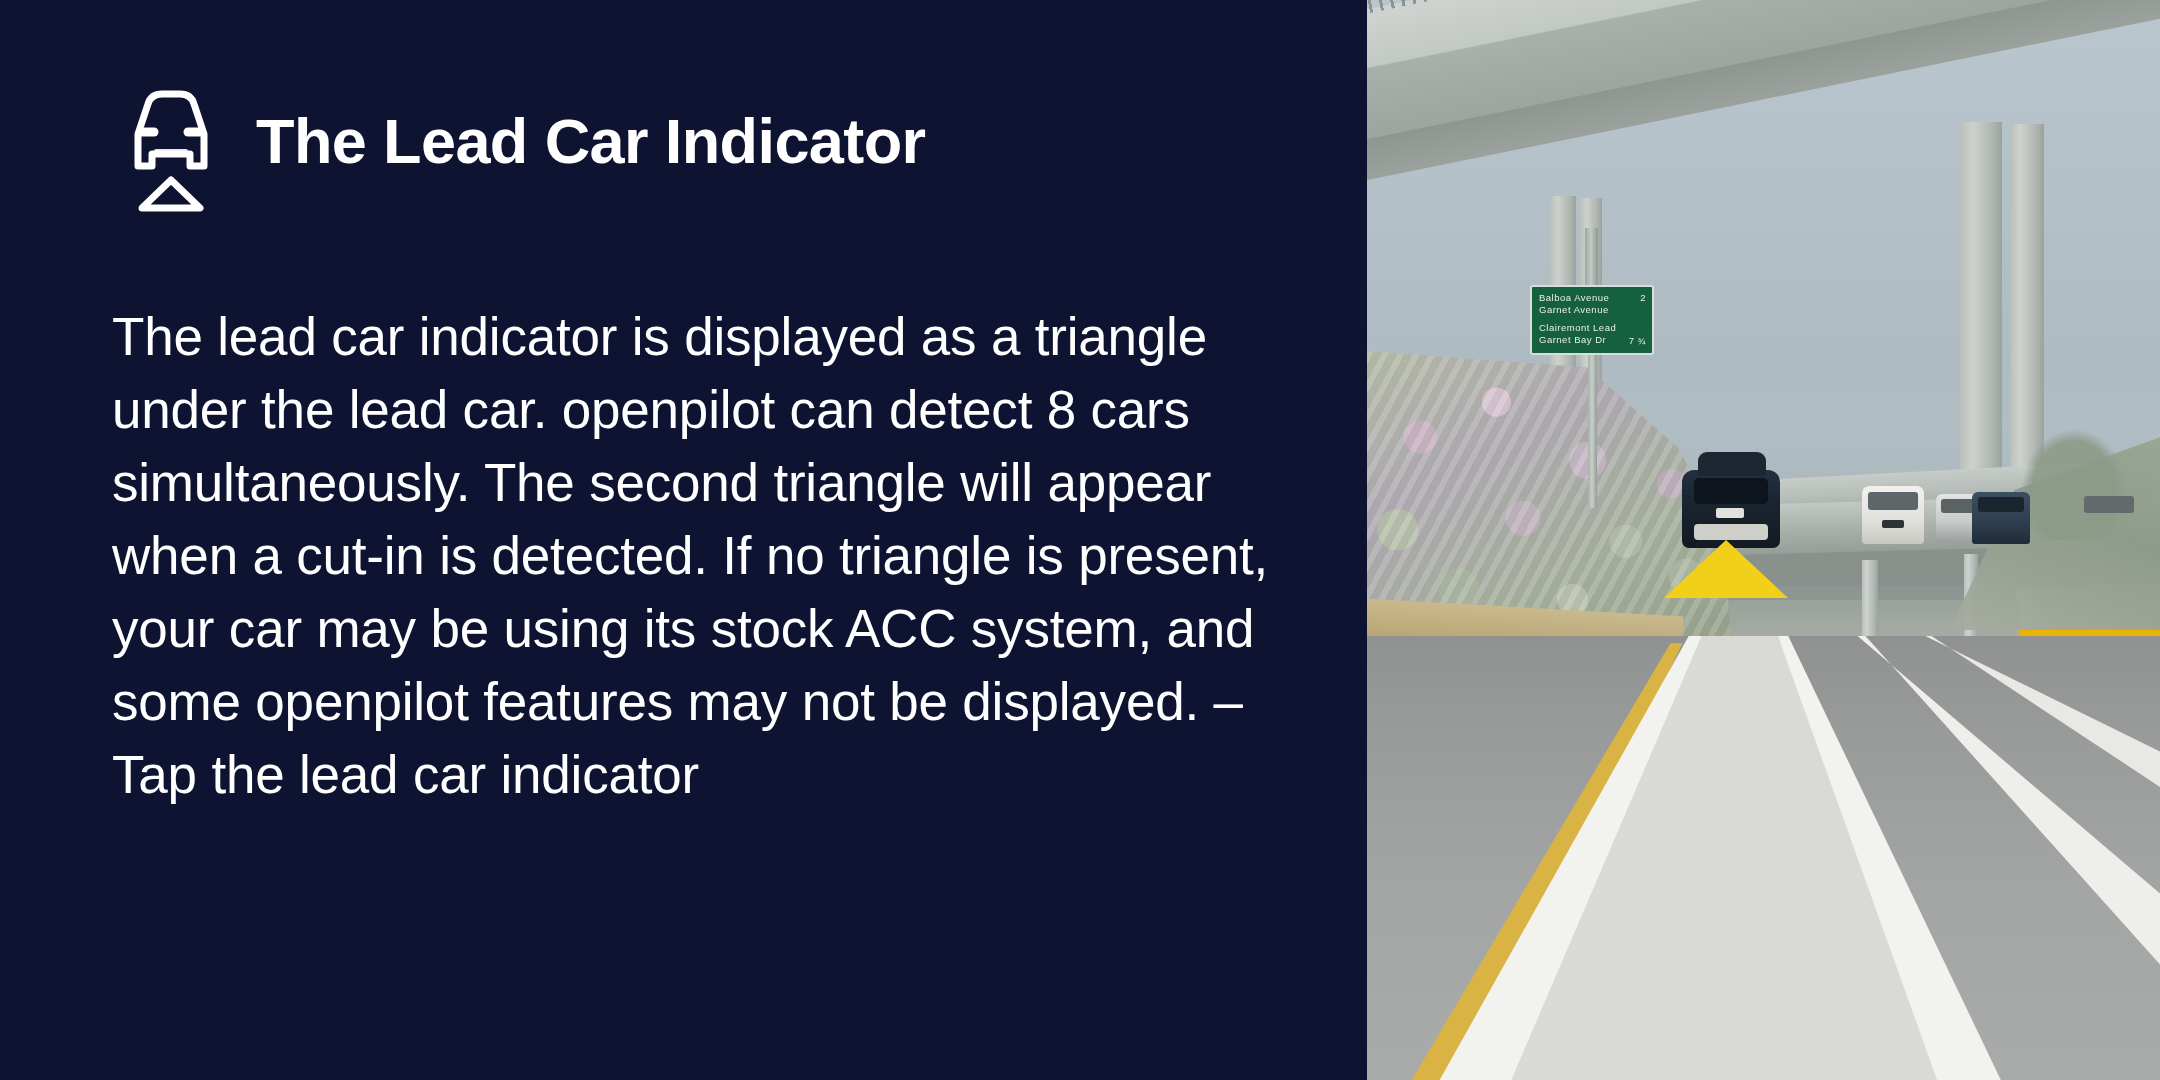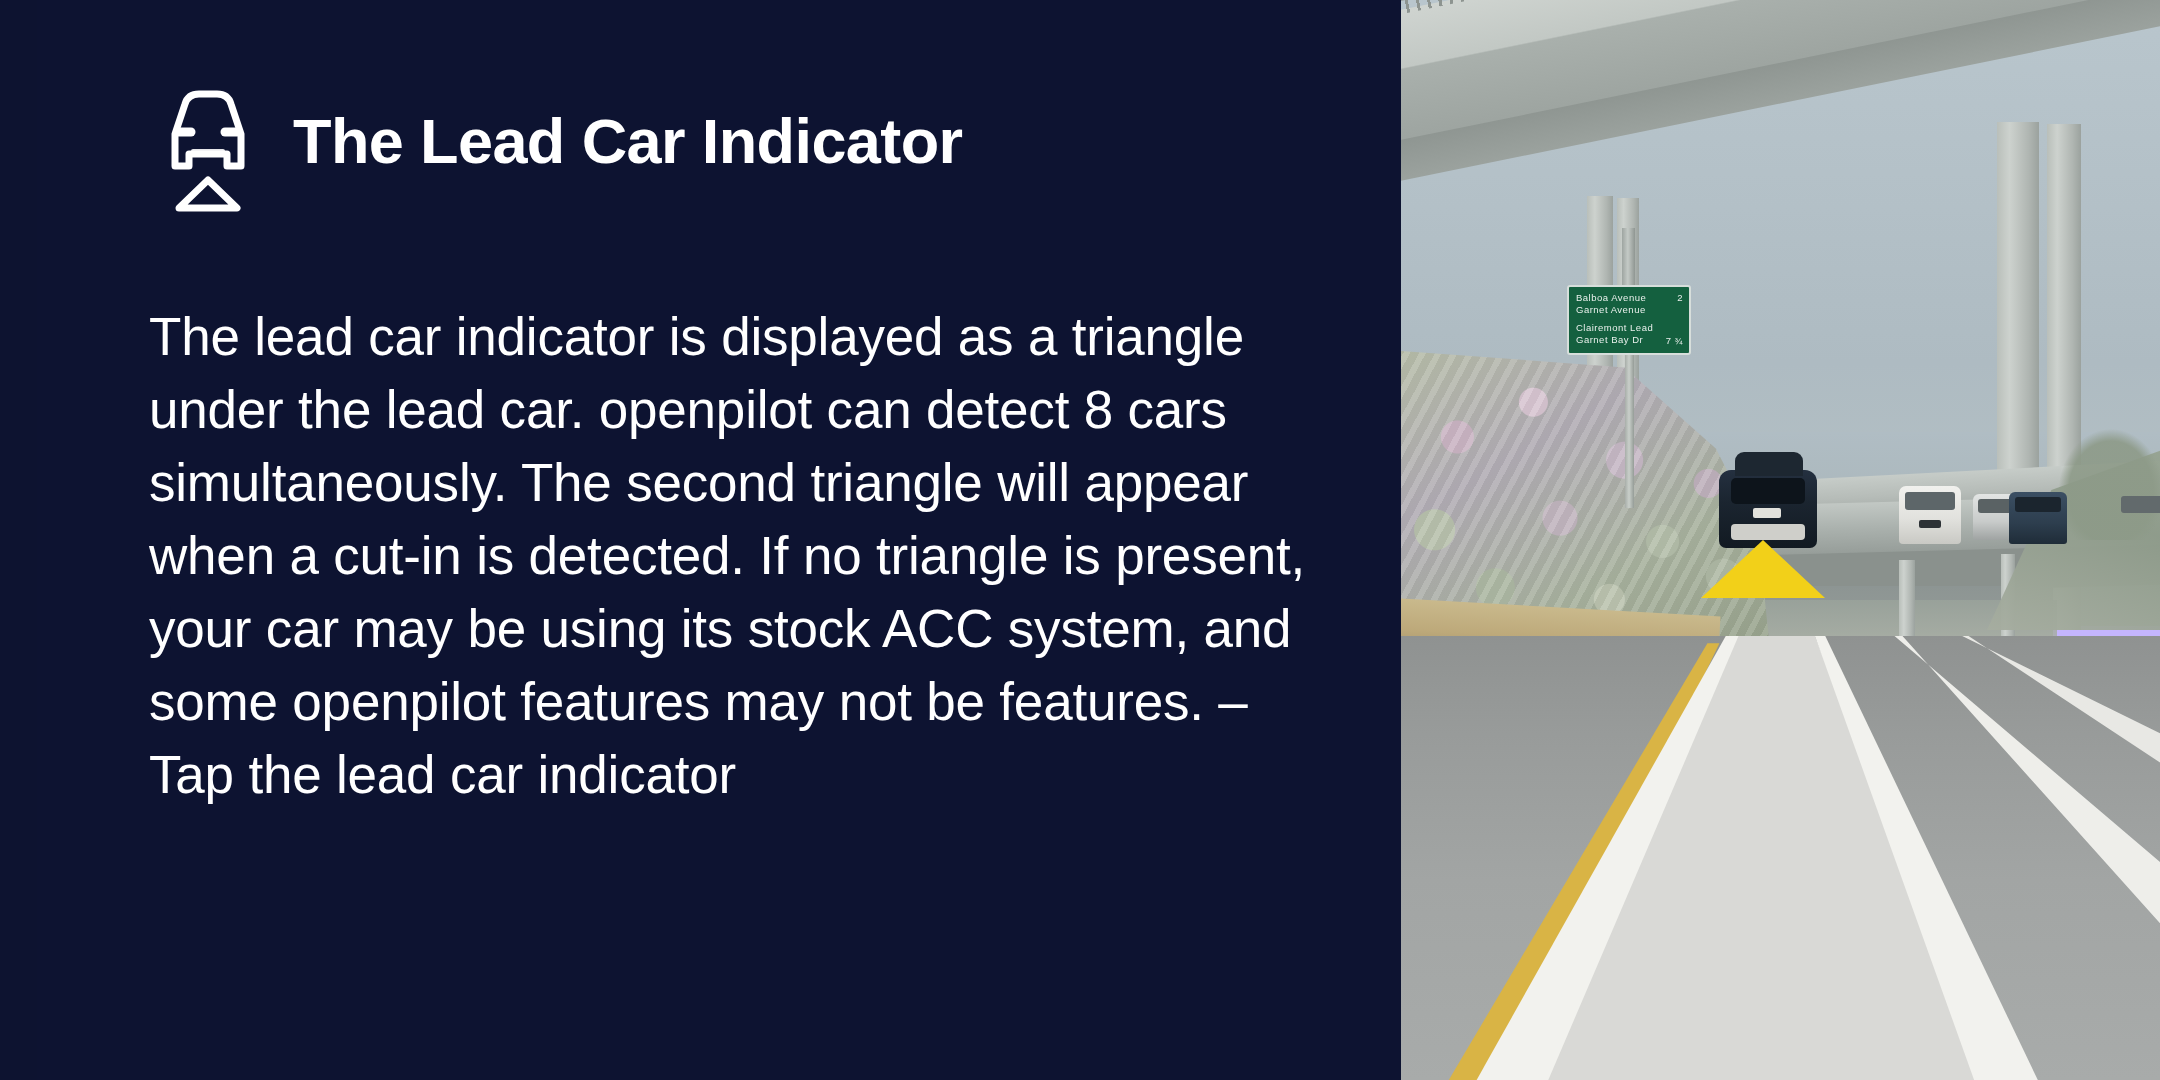--- a/index.html
+++ b/index.html
@@ -11,21 +11,20 @@
     overflow: hidden;
     background: #0d1330;
     font-family: "Liberation Sans", sans-serif;
   }
 
   #root {
     position: relative;
     width: 1988px;
     height: 1080px;
     display: flex;
-    padding-left: 37px;
   }
 
   
   .info-panel {
     position: relative;
     width: 1364px;
     height: 1080px;
     background: #0d1331;
     flex: 0 0 1364px;
     padding: 0;
@@ -72,21 +71,21 @@
     font-weight: normal;
   }
 
   
   .photo-panel {
     position: relative;
     width: 796px;
     height: 1080px;
     flex: 0 0 796px;
     overflow: hidden;
-    background: #c4b5fd;
+    background: #eab308;
   }
 
   
   .sky {
     position: absolute;
     inset: 0 0 52% 0;
     background: linear-gradient(#b9c6cd 0%, #b3c0c7 40%, #aebbc2 70%, #b4c0c4 100%);
   }
 
   
@@ -486,21 +485,21 @@
 
             <path d="M30 128 L59 100 L88 128 Z"></path>
           </g>
         </svg>
       </span>
 
       <h1 class="page-title">The Lead Car Indicator</h1>
     </div>
 
     <p class="body-copy">
-      <span>The lead car indicator is displayed as a triangle under the lead car. openpilot can detect 8 cars simultaneously. The second triangle will appear when a cut-in is detected. If no triangle is present, your car may be using its stock ACC system, and some openpilot features may not be </span><span>features. – </span><span class="cta">Tap the lead car indicator</span>
+      <span>The lead car indicator is displayed as a triangle under the lead car. openpilot can detect 8 cars simultaneously. The second triangle will appear when a cut-in is detected. If no triangle is present, your car may be using its stock ACC system, and some openpilot features may not be </span><span>displayed. – </span><span class="cta">Tap the lead car indicator</span>
     </p>
 
   </section>
 
   <section class="photo-panel">
 
     <div class="sky"></div>
     <div class="haze"></div>
 
     <div class="deck-top"></div>

